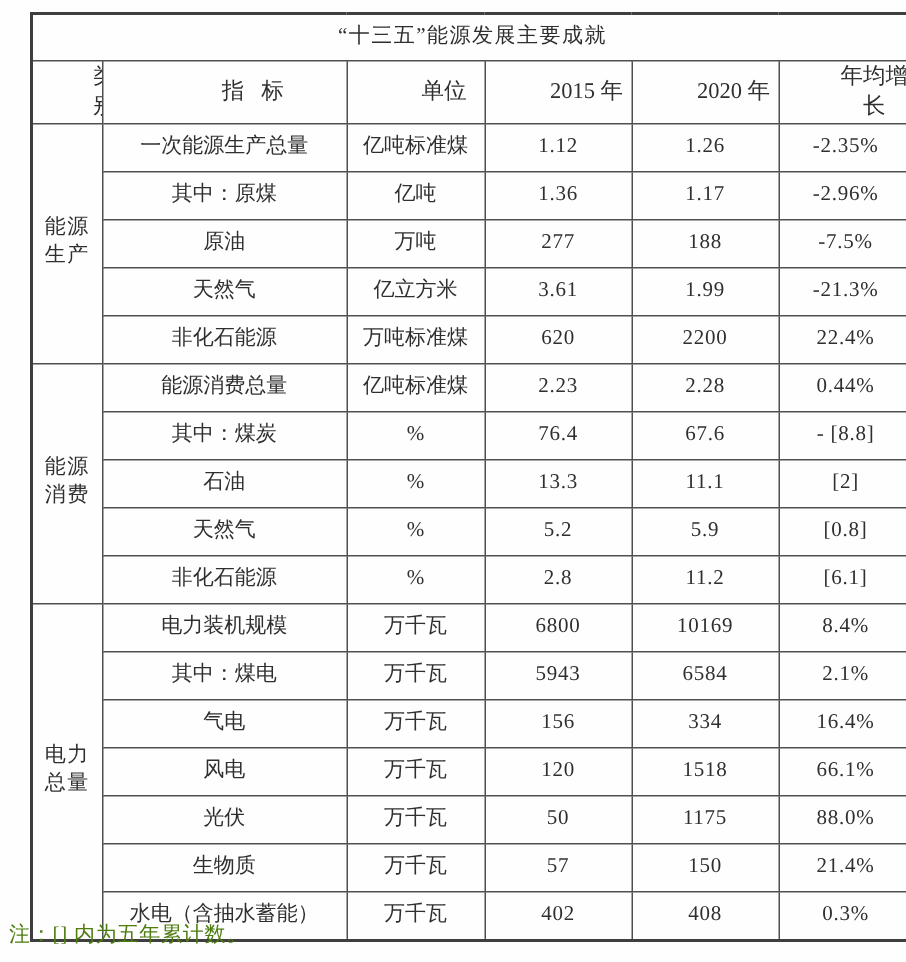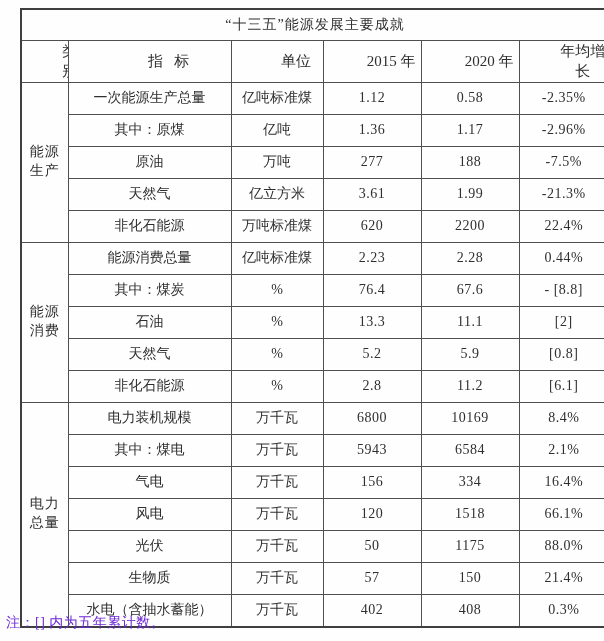--- a/index.html
+++ b/index.html
@@ -56,21 +56,21 @@
   }
   td.num { letter-spacing: 0.5px; font-family: Liberation Serif, serif; }
   .footnote {
     position: absolute;
     left: 6px;
     top: 614px;
     width: 590px;
     text-align: left;
     font-size: 14px;
     letter-spacing: 0.5px;
-    color: #6d28d9;
+    color: #4d7c0f;
   }
 </style>
 </head>
 <body>
 
 <div class="page">
 
   <table class="achievements">
     <colgroup>
       <col style="width:47px">
@@ -92,21 +92,21 @@
         <th>2020 年</th>
         <th>年均增长</th>
       </tr>
     </thead>
     <tbody>
       <tr>
         <td class="cat" rowspan="5">能源生产</td>
         <td>一次能源生产总量</td>
         <td>亿吨标准煤</td>
         <td class="num">1.12</td>
-        <td class="num">0.58</td>
+        <td class="num">1.26</td>
         <td class="num">-2.35%</td>
       </tr>
       <tr>
         <td>其中：原煤</td>
         <td>亿吨</td>
         <td class="num">1.36</td>
         <td class="num">1.17</td>
         <td class="num">-2.96%</td>
       </tr>
       <tr>

